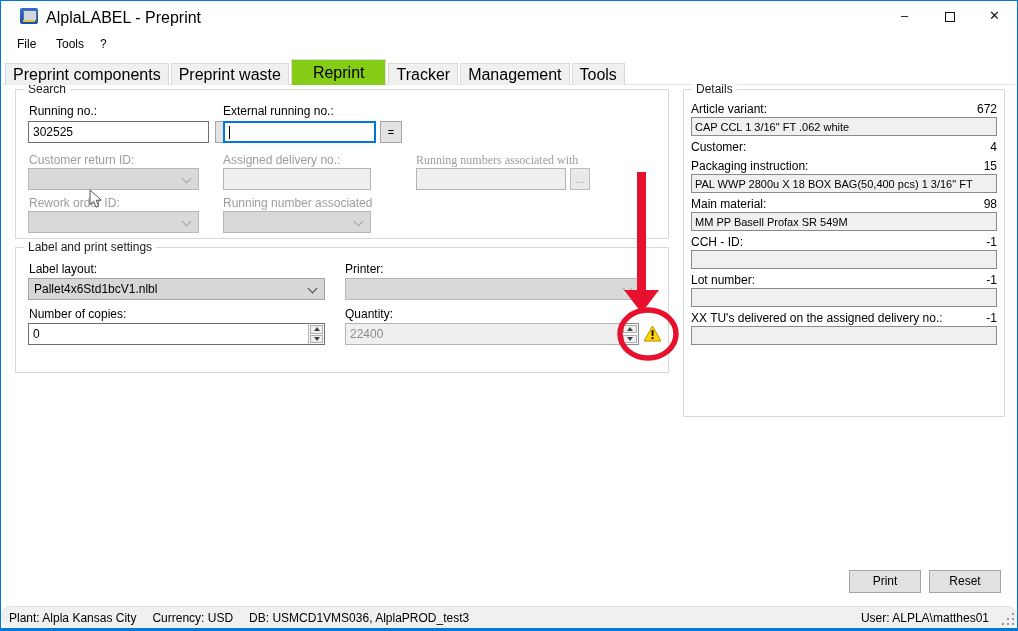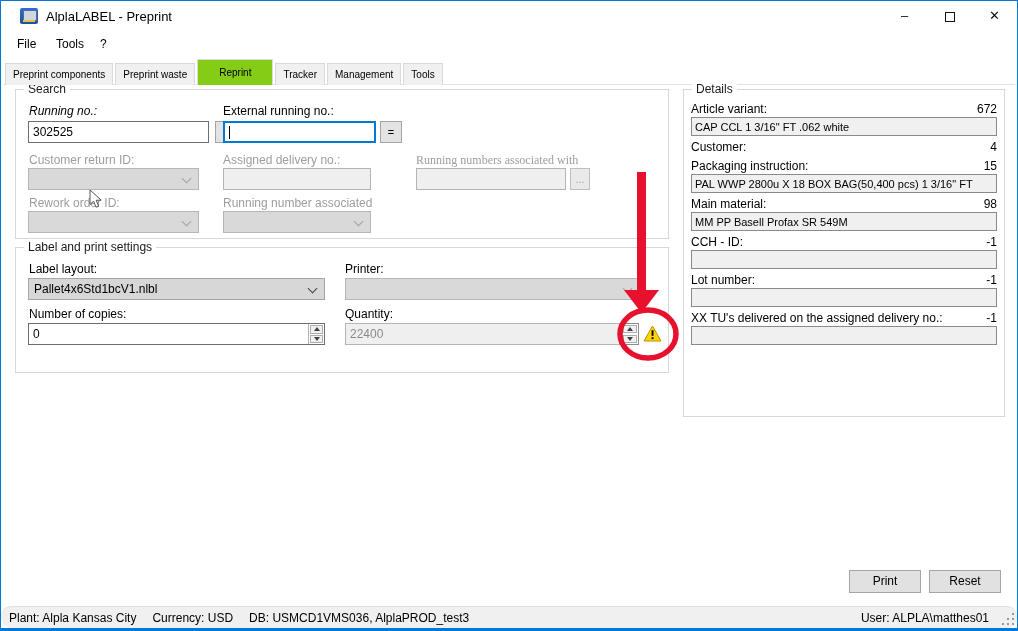--- a/index.html
+++ b/index.html
@@ -8,34 +8,34 @@
   .window { position:relative; width:1018px; height:631px; background:#fff;
             border:1px solid #0078d7; border-bottom:3px solid #0078d7; overflow:hidden; }
 
   
   .titlebar { position:absolute; top:0; left:0; right:0; height:30px; background:#fff; }
   .app-icon { position:absolute; left:19px; top:7px; width:18px; height:16px;
               background:linear-gradient(#2a6fd6,#1c4fa0); border-radius:2px; }
   .app-icon::before { content:""; position:absolute; left:3px; top:2px; width:12px; height:9px;
               background:#cfd6e2; border:1px solid #5a6c8c; }
   .app-icon::after { content:""; position:absolute; left:3px; bottom:2px; width:12px; height:2px; background:#e8c23a; }
-  .title-text { position:absolute; left:45px; top:8px; font-size:13px; }
+  .title-text { position:absolute; left:45px; top:8px; font-size:16px; }
   .winbtn { position:absolute; top:0; width:45px; height:30px; text-align:center; line-height:30px;
             font-size:13px; color:#111; }
   .btn-min { right:90px; } .btn-max { right:45px; } .btn-close { right:0; }
   .max-glyph { display:inline-block; width:10px; height:10px; border:1px solid #111; vertical-align:middle; }
 
   
   .menubar { position:absolute; top:30px; left:0; right:0; height:28px; background:#fff; }
   .menu-item { position:absolute; top:6px; font-size:12px; }
 
   
   .tabstrip { position:absolute; top:58px; left:2px; right:2px; height:26px; display:flex; align-items:flex-end; }
   .tab { background:#f0f0f0; border:1px solid #d9d9d9; border-bottom:none; height:22px; line-height:21px;
-         padding:0 7px; margin-left:2px; font-size:10px; position:relative; z-index:1; }
+         padding:0 7px; margin-left:2px; font-size:16px; position:relative; z-index:1; }
   .tab.active { background:#84cc16; border-color:#dcdcdc; height:26px; line-height:25px; padding:0 21px; z-index:3; }
   .page-top-line { position:absolute; top:83px; left:2px; right:2px; height:1px; background:#e3e3e3; z-index:0; }
 
   
   .groupbox { position:absolute; border:1px solid #d8d8d8; background:#fff; }
   .group-title { position:absolute; top:-8px; left:8px; background:#fff; padding:0 4px; font-size:12px; color:#1a1a1a; }
   .g-search   { left:14px; top:88px;  width:654px; height:150px; }
   .g-print    { left:14px; top:246px; width:654px; height:126px; }
   .g-details  { left:682px; top:88px; width:322px; height:328px; }
 
@@ -123,21 +123,21 @@
     <div class="tab">Preprint waste</div>
     <div class="tab active">Reprint</div>
     <div class="tab">Tracker</div>
     <div class="tab">Management</div>
     <div class="tab">Tools</div>
   </div>
 
   <div class="groupbox g-search">
     <span class="group-title">Search</span>
   </div>
-  <span class="lbl" style="left:28px; top:103px;font-style:italic;">Running no.:</span>
+  <span class="lbl" style="left:28px; top:103px;">Running no.:</span>
   <div class="tb" style="left:27px; top:120px; width:181px;">302525</div>
   <div class="sqbtn" style="left:214px; top:120px; width:24px;">=</div>
 
   <span class="lbl" style="left:222px; top:103px;">External running no.:</span>
   <div class="tb focused" style="left:222px; top:120px; width:153px;"><span class="caret"></span></div>
   <div class="sqbtn" style="left:379px; top:120px; width:22px;">=</div>
 
   <span class="lbl dis" style="left:28px; top:152px;">Customer return ID:</span>
   <div class="combo dis" style="left:27px; top:167px; width:171px;">
       <span class="chev"></span>

